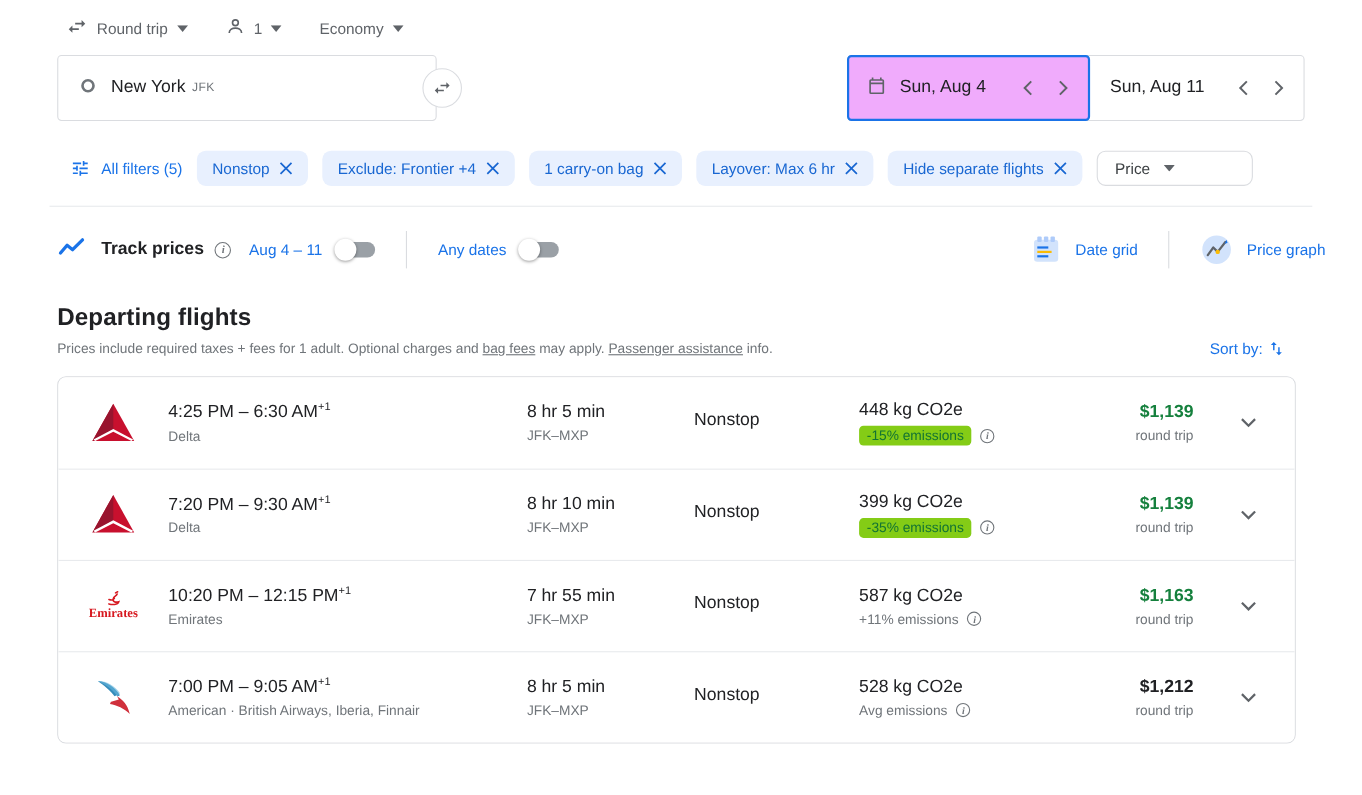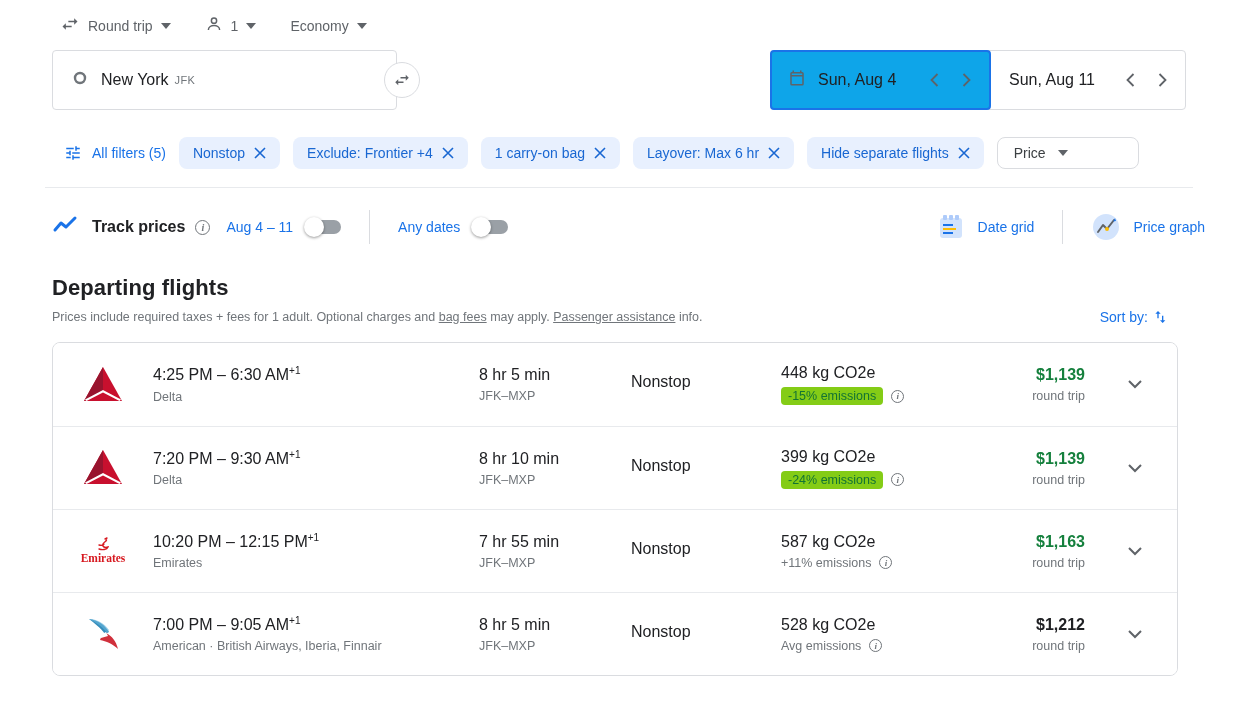--- a/index.html
+++ b/index.html
@@ -19,21 +19,21 @@
   .field-origin { left:52px; width:345px; padding-left:20px; }
   .field-dest { left:412px; width:345px; padding-left:16px; }
   .field-text { font-size:16px; color:#202124; margin-left:14px; }
   .airport-code { font-size:11px; color:#70757a; margin-left:6px; letter-spacing:.3px; }
   .swap-btn { position:absolute; left:384px; top:12px; width:36px; height:36px; border-radius:50%;
     background:#fff; border:1px solid #dadce0; display:flex; align-items:center; justify-content:center; z-index:2; cursor:pointer; }
   .dates-field { position:absolute; left:770px; top:0; width:416px; height:60px;
     border:1px solid #dadce0; border-radius:4px; display:flex; }
   .date-seg { display:flex; align-items:center; }
   .date-seg.depart { position:absolute; left:-1px; top:-1px; width:221px; height:60px;
-    border:2px solid #1a73e8; border-radius:4px; padding-left:16px; background:#0ea5e9; }
+    border:2px solid #1a73e8; border-radius:4px; padding-left:16px; background:#f0abfc; }
   .date-seg.return { position:absolute; left:220px; top:0; right:0; height:58px; padding-left:18px; }
   .date-text { font-size:16px; color:#202124; margin-left:12px; white-space:nowrap; }
   .date-steppers { display:flex; align-items:center; gap:14px; margin-left:auto; padding-right:14px; }
   .stepper { width:18px; height:18px; display:flex; align-items:center; justify-content:center; cursor:pointer; }
 
   
   .filters-row { display:flex; align-items:center; gap:13px; margin:15px 0 0 64px; height:32px; }
   .all-filters { display:flex; align-items:center; gap:10px; color:#1a73e8; font-size:14px; font-weight:500; cursor:pointer; white-space:nowrap; }
   .chip { display:flex; align-items:center; gap:9px; background:#e8f0fe; color:#1967d2;
     font-size:14px; height:32px; padding:0 14px; border-radius:8px; white-space:nowrap; cursor:pointer; }
@@ -344,21 +344,21 @@
       <span class="main-line">8 hr 10 min</span>
       <span class="sub-line">JFK–MXP</span>
     </div>
     <div class="col col-stops">
       <span class="main-line">Nonstop</span>
       <span class="sub-line"></span>
     </div>
     <div class="col col-co2">
       <span class="main-line">399 kg CO2e</span>
       <span class="emis-wrap">
-        <span class="emis-badge">-24% emissions</span>
+        <span class="emis-badge">-35% emissions</span>
         <span class="info">i</span>
       </span>
     </div>
     <div class="col col-price">
       <span class="price green">$1,139</span>
       <span class="sub-line">round trip</span>
     </div>
     <div class="col-chevron">
       <svg width="14" height="9" viewBox="0 0 14 9">
           <path fill="none" stroke="#5f6368" stroke-width="2" d="M1 1l6 6 6-6"></path>

